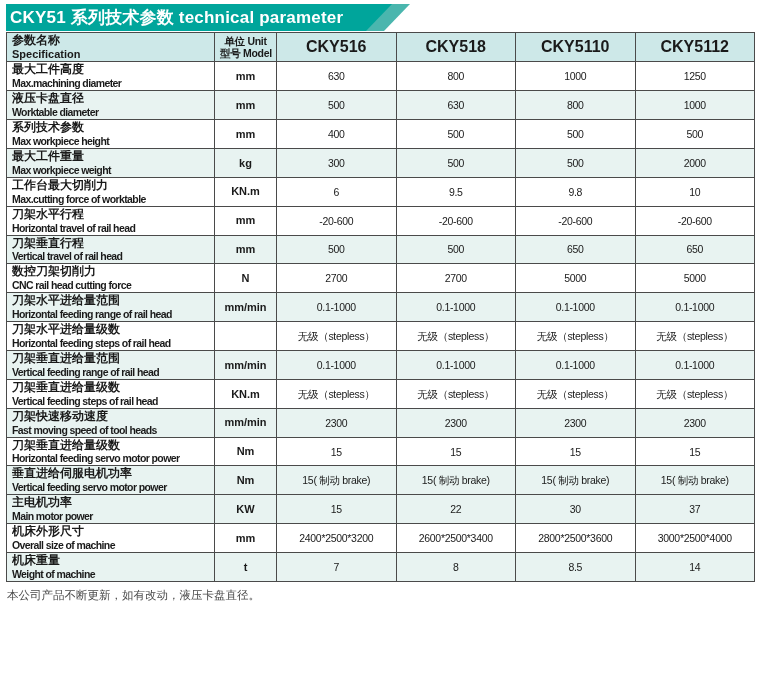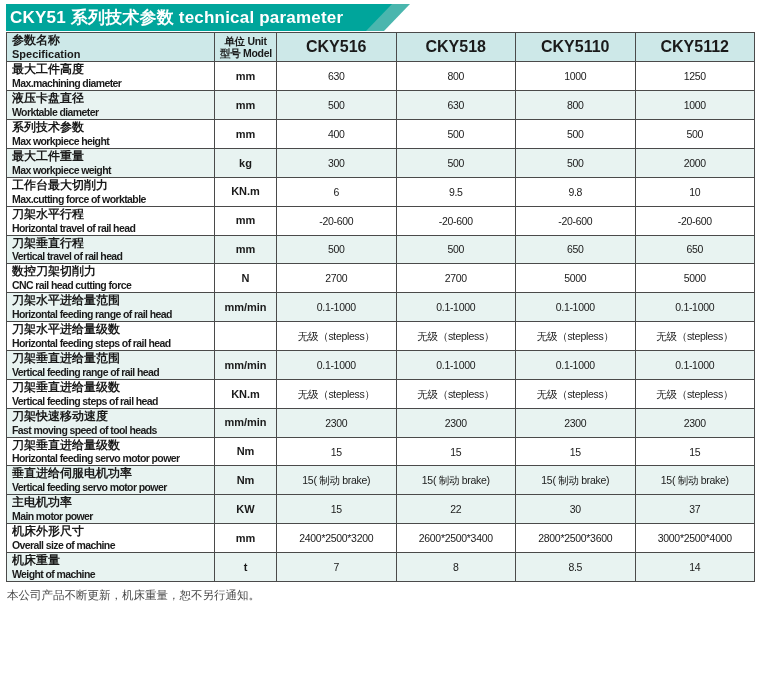--- a/index.html
+++ b/index.html
@@ -287,14 +287,14 @@
         <td class="unit">t</td>
         <td class="val">7</td>
         <td class="val">8</td>
         <td class="val">8.5</td>
         <td class="val">14</td>
       </tr>
     </tbody>
 </table>
 
 <div class="footer">
-  <div class="zh">本公司产品不断更新，机床重量，恕不另行通知。</div>
+  <div class="zh">本公司产品不断更新，如有改动，液压卡盘直径。</div>
 </div>
 
 </body></html>

